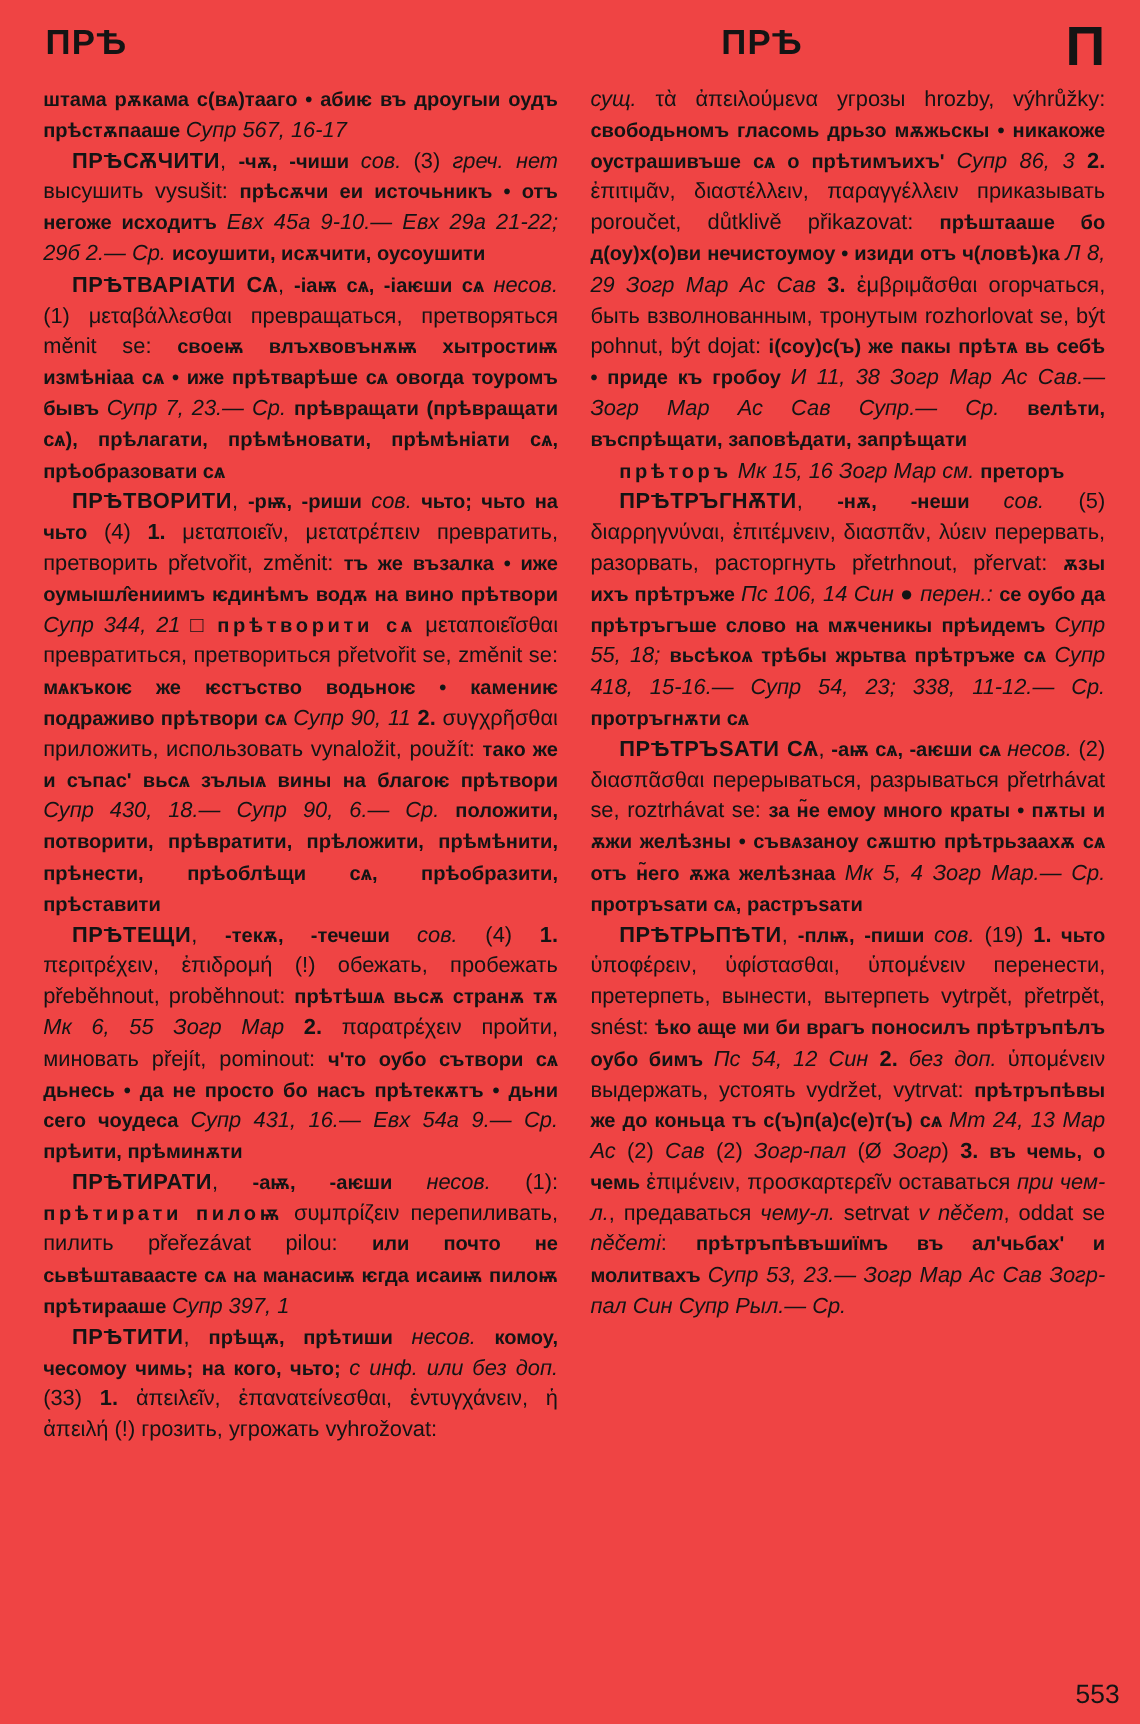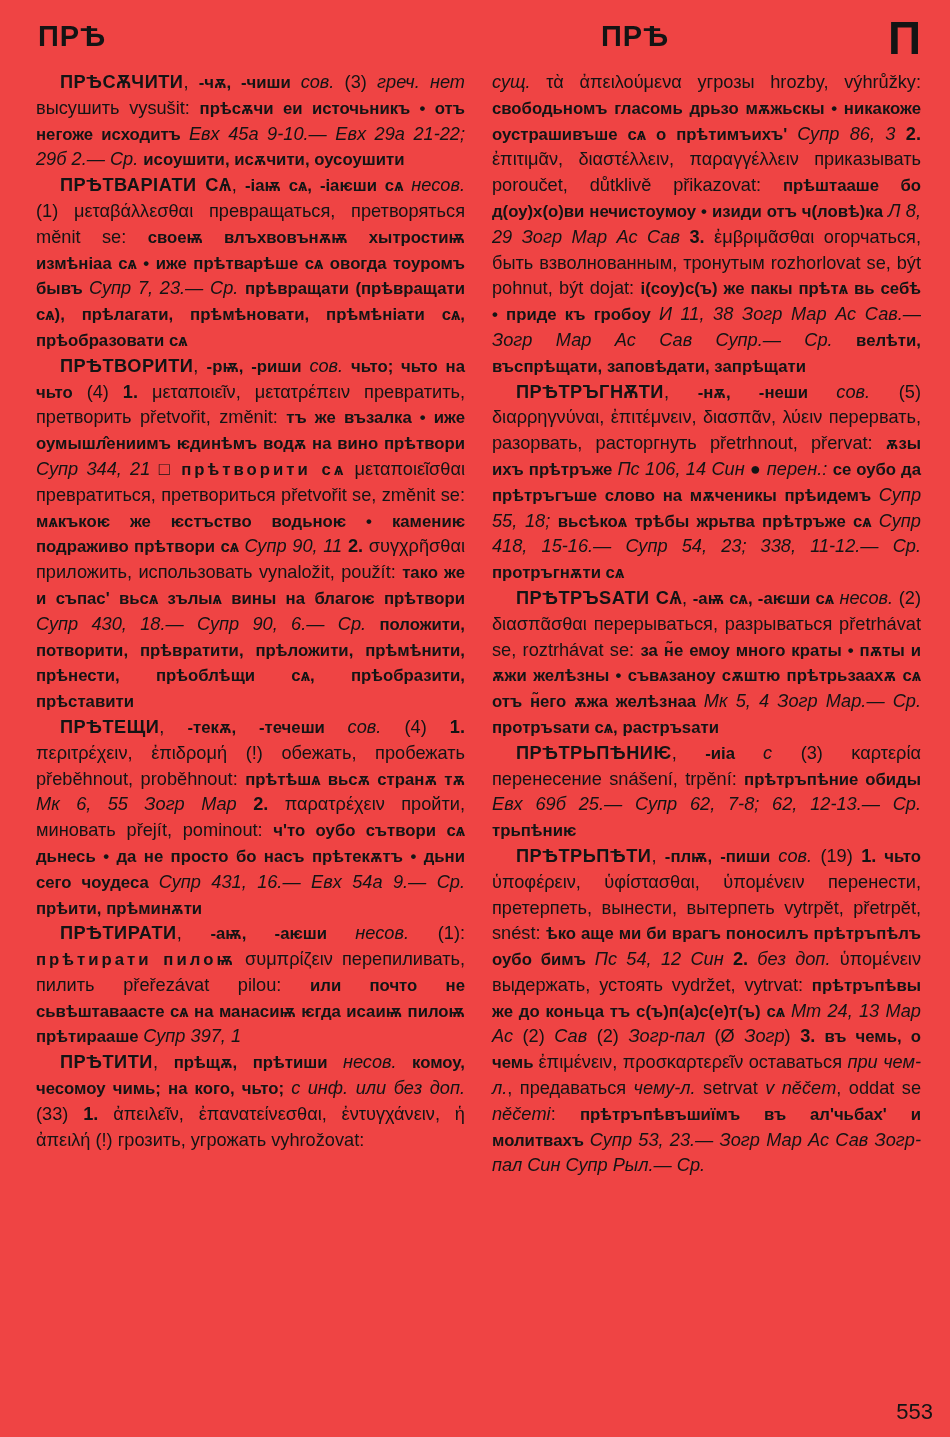--- a/index.html
+++ b/index.html
@@ -88,29 +88,30 @@
 <body>
 
 <div class="page">
   <div class="running-head">
     <span class="head-left">ПРѢ</span>
     <span class="head-center">ПРѢ</span>
     <span class="head-right">П</span>
   </div>
   <div class="columns">
     <div class="col" id="col-left">
+        <p class="para"><span class="seg-cs">штама рѫкама с(вѧ)тааго • абиѥ въ дроугыи оудъ прѣстѫпааше </span><span class="seg-it">Супр 567, 16-17</span></p>
         <p class="para ind"><span class="seg-hw">ПРѢСѪЧИТИ</span><span class="seg-r">, </span><span class="seg-cs">-чѫ, -чиши </span><span class="seg-it">сов.</span><span class="seg-r"> (3) </span><span class="seg-it">греч. нет</span><span class="seg-r"> высушить vysušit: </span><span class="seg-cs">прѣсѫчи еи источьникъ • отъ негоже исходитъ </span><span class="seg-it">Евх 45а 9-10.— Евх 29а 21-22; 29б 2.— Ср. </span><span class="seg-cs">исоушити, исѫчити, оусоушити</span></p>
         <p class="para ind"><span class="seg-hw">ПРѢТВАРІАТИ СѦ</span><span class="seg-r">, </span><span class="seg-cs">-іаѭ сѧ, -іаѥши сѧ </span><span class="seg-it">несов.</span><span class="seg-r"> (1) μεταβάλλεσθαι превращаться, претворяться měnit se: </span><span class="seg-cs">своеѭ влъхвовънѫѭ хытростиѭ измѣніаа сѧ • иже прѣтварѣше сѧ овогда тоуромъ бывъ </span><span class="seg-it">Супр 7, 23.— Ср. </span><span class="seg-cs">прѣвращати (прѣвращати сѧ), прѣлагати, прѣмѣновати, прѣмѣніати сѧ, прѣобразовати сѧ</span></p>
         <p class="para ind"><span class="seg-hw">ПРѢТВОРИТИ</span><span class="seg-r">, </span><span class="seg-cs">-рѭ, -риши </span><span class="seg-it">сов.</span><span class="seg-cs"> чьто; чьто на чьто</span><span class="seg-r"> (4) </span><span class="seg-b">1.</span><span class="seg-r"> μεταποιεῖν, μετατρέπειν превратить, претворить přetvořit, změnit: </span><span class="seg-cs">тъ же възалка • иже оумышл̂ениимъ ѥдинѣмъ водѫ на вино прѣтвори </span><span class="seg-it">Супр 344, 21</span><span class="seg-r"> □ </span><span class="seg-sp">прѣтворити сѧ</span><span class="seg-r"> μεταποιεῖσθαι превратиться, претвориться přetvořit se, změnit se: </span><span class="seg-cs">мѧкъкоѥ же ѥстъство водьноѥ • камениѥ подраживо прѣтвори сѧ </span><span class="seg-it">Супр 90, 11 </span><span class="seg-b">2.</span><span class="seg-r"> συγχρῆσθαι приложить, использовать vynaložit, použít: </span><span class="seg-cs">тако же и съпас' вьсѧ зълыѧ вины на благоѥ прѣтвори </span><span class="seg-it">Супр 430, 18.— Супр 90, 6.— Ср. </span><span class="seg-cs">положити, потворити, прѣвратити, прѣложити, прѣмѣнити, прѣнести, прѣоблѣщи сѧ, прѣобразити, прѣставити</span></p>
         <p class="para ind"><span class="seg-hw">ПРѢТЕЩИ</span><span class="seg-r">, </span><span class="seg-cs">-текѫ, -течеши </span><span class="seg-it">сов.</span><span class="seg-r"> (4) </span><span class="seg-b">1.</span><span class="seg-r"> περιτρέχειν, ἐπιδρομή (!) обежать, пробежать přeběhnout, proběhnout: </span><span class="seg-cs">прѣтѣшѧ вьсѫ странѫ тѫ </span><span class="seg-it">Мк 6, 55 Зогр Мар </span><span class="seg-b">2.</span><span class="seg-r"> παρατρέχειν пройти, миновать přejít, pominout: </span><span class="seg-cs">ч'то оубо сътвори сѧ дьнесь • да не просто бо насъ прѣтекѫтъ • дьни сего чоудеса </span><span class="seg-it">Супр 431, 16.— Евх 54а 9.— Ср. </span><span class="seg-cs">прѣити, прѣминѫти</span></p>
         <p class="para ind"><span class="seg-hw">ПРѢТИРАТИ</span><span class="seg-r">, </span><span class="seg-cs">-аѭ, -аѥши </span><span class="seg-it">несов.</span><span class="seg-r"> (1): </span><span class="seg-sp">прѣтирати пилоѭ</span><span class="seg-r"> συμπρίζειν перепиливать, пилить přeřezávat pilou: </span><span class="seg-cs">или почто не сьвѣштаваасте сѧ на манасиѭ ѥгда исаиѭ пилоѭ прѣтирааше </span><span class="seg-it">Супр 397, 1</span></p>
         <p class="para ind"><span class="seg-hw">ПРѢТИТИ</span><span class="seg-r">, </span><span class="seg-cs">прѣщѫ, прѣтиши </span><span class="seg-it">несов.</span><span class="seg-cs"> комоу, чесомоу чимь; на кого, чьто; </span><span class="seg-it">с инф. или без доп.</span><span class="seg-r"> (33) </span><span class="seg-b">1.</span><span class="seg-r"> ἀπειλεῖν, ἐπανατείνεσθαι, ἐντυγχάνειν, ἡ ἀπειλή (!) грозить, угрожать vyhrožovat: </span></p>
       </div>
     <div class="col" id="col-right">
         <p class="para"><span class="seg-it">сущ.</span><span class="seg-r"> τὰ ἀπειλούμενα угрозы hrozby, výhrůžky: </span><span class="seg-cs">свободьномъ гласомь дрьзо мѫжьскы • никакоже оустрашивъше сѧ о прѣтимъихъ' </span><span class="seg-it">Супр 86, 3 </span><span class="seg-b">2.</span><span class="seg-r"> ἐπιτιμᾶν, διαστέλλειν, παραγγέλλειν приказывать poroučet, důtklivě přikazovat: </span><span class="seg-cs">прѣштааше бо д(оу)х(о)ви нечистоумоу • изиди отъ ч(ловѣ)ка </span><span class="seg-it">Л 8, 29 Зогр Мар Ас Сав </span><span class="seg-b">3.</span><span class="seg-r"> ἐμβριμᾶσθαι огорчаться, быть взволнованным, тронутым rozhorlovat se, být pohnut, být dojat: </span><span class="seg-cs">і(соу)с(ъ) же пакы прѣтѧ вь себѣ • приде къ гробоу </span><span class="seg-it">И 11, 38 Зогр Мар Ас Сав.— Зогр Мар Ас Сав Супр.— Ср. </span><span class="seg-cs">велѣти, въспрѣщати, заповѣдати, запрѣщати</span></p>
+        <p class="para ind"><span class="seg-sp">прѣторъ</span><span class="seg-it"> Мк 15, 16 Зогр Мар см. </span><span class="seg-cs">преторъ</span></p>
         <p class="para ind"><span class="seg-hw">ПРѢТРЪГНѪТИ</span><span class="seg-r">, </span><span class="seg-cs">-нѫ, -неши </span><span class="seg-it">сов.</span><span class="seg-r"> (5) διαρρηγνύναι, ἐπιτέμνειν, διασπᾶν, λύειν перервать, разорвать, расторгнуть přetrhnout, přervat: </span><span class="seg-cs">ѫзы ихъ прѣтръже </span><span class="seg-it">Пс 106, 14 Син</span><span class="seg-r"> ● </span><span class="seg-it">перен.: </span><span class="seg-cs">се оубо да прѣтръгъше слово на мѫченикы прѣидемъ </span><span class="seg-it">Супр 55, 18; </span><span class="seg-cs">вьсѣкоѧ трѣбы жрьтва прѣтръже сѧ </span><span class="seg-it">Супр 418, 15-16.— Супр 54, 23; 338, 11-12.— Ср. </span><span class="seg-cs">протръгнѫти сѧ</span></p>
         <p class="para ind"><span class="seg-hw">ПРѢТРЪЅАТИ СѦ</span><span class="seg-r">, </span><span class="seg-cs">-аѭ сѧ, -аѥши сѧ </span><span class="seg-it">несов.</span><span class="seg-r"> (2) διασπᾶσθαι перерываться, разрываться přetrhávat se, roztrhávat se: </span><span class="seg-cs">за н̃е емоу много краты • пѫты и ѫжи желѣзны • съвѧзаноу сѫштю прѣтрьзаахѫ сѧ отъ н̃его ѫжа желѣзнаа </span><span class="seg-it">Мк 5, 4 Зогр Мар.— Ср. </span><span class="seg-cs">протръѕати сѧ, растръѕати</span></p>
-        <p class="para ind"><span class="seg-hw">ПРѢТРЬПѢНИѤ</span><span class="seg-r">, </span><span class="seg-cs">-иіа </span><span class="seg-it">с</span><span class="seg-r"> (3) καρτερία перенесение snášení, trpění: </span><span class="seg-cs">прѣтръпѣние обиды </span><span class="seg-it">Евх 69б 25.— Супр 62, 7-8; 62, 12-13.— Ср. </span><span class="seg-cs">трьпѣниѥ</span></p>
         <p class="para ind"><span class="seg-hw">ПРѢТРЬПѢТИ</span><span class="seg-r">, </span><span class="seg-cs">-плѭ, -пиши </span><span class="seg-it">сов.</span><span class="seg-r"> (19) </span><span class="seg-b">1.</span><span class="seg-cs"> чьто </span><span class="seg-r">ὑποφέρειν, ὑφίστασθαι, ὑπομένειν перенести, претерпеть, вынести, вытерпеть vytrpět, přetrpět, snést: </span><span class="seg-cs">ѣко аще ми би врагъ поносилъ прѣтръпѣлъ оубо бимъ </span><span class="seg-it">Пс 54, 12 Син </span><span class="seg-b">2.</span><span class="seg-it"> без доп.</span><span class="seg-r"> ὑπομένειν выдержать, устоять vydržet, vytrvat: </span><span class="seg-cs">прѣтръпѣвы же до коньца тъ с(ъ)п(а)с(е)т(ъ) сѧ </span><span class="seg-it">Мт 24, 13 Мар Ас</span><span class="seg-r"> (2) </span><span class="seg-it">Сав</span><span class="seg-r"> (2) </span><span class="seg-it">Зогр-пал</span><span class="seg-r"> (Ø </span><span class="seg-it">Зогр</span><span class="seg-r">) </span><span class="seg-b">3.</span><span class="seg-cs"> въ чемь, о чемь </span><span class="seg-r">ἐπιμένειν, προσκαρτερεῖν оставаться </span><span class="seg-it">при чем-л.</span><span class="seg-r">, предаваться </span><span class="seg-it">чему-л.</span><span class="seg-r"> setrvat </span><span class="seg-it">v něčem</span><span class="seg-r">, oddat se </span><span class="seg-it">něčemi</span><span class="seg-r">: </span><span class="seg-cs">прѣтръпѣвъшиїмъ въ ал'чьбах' и молитвахъ </span><span class="seg-it">Супр 53, 23.— Зогр Мар Ас Сав Зогр-пал Син Супр Рыл.— Ср. </span></p>
       </div>
   </div>
   <div class="page-number">553</div>
 </div>
 
 </body></html>

